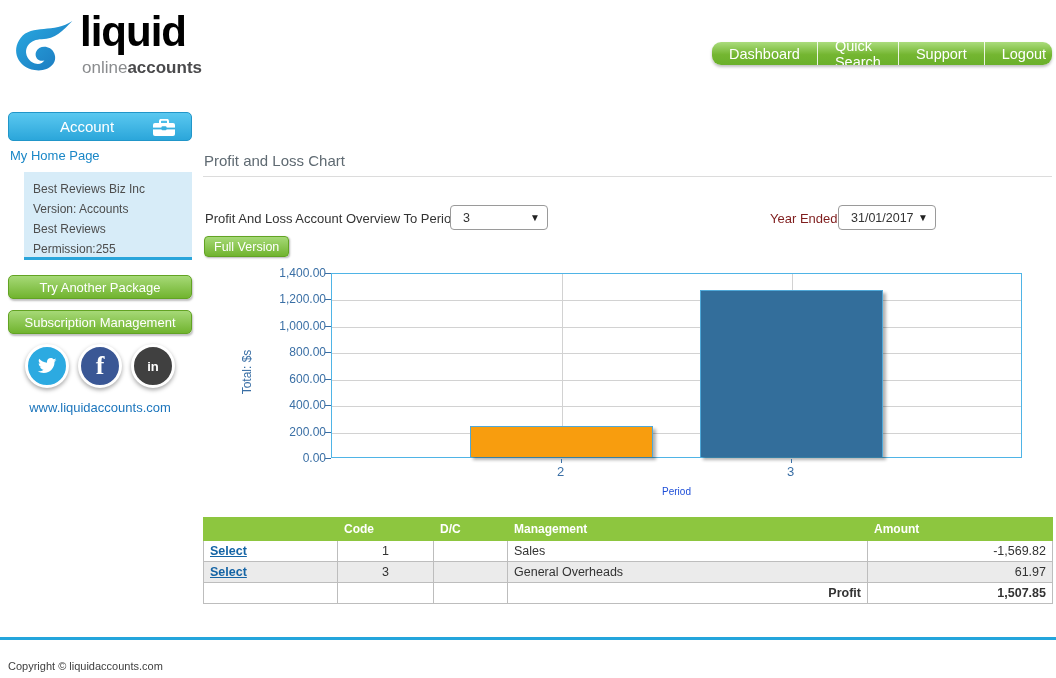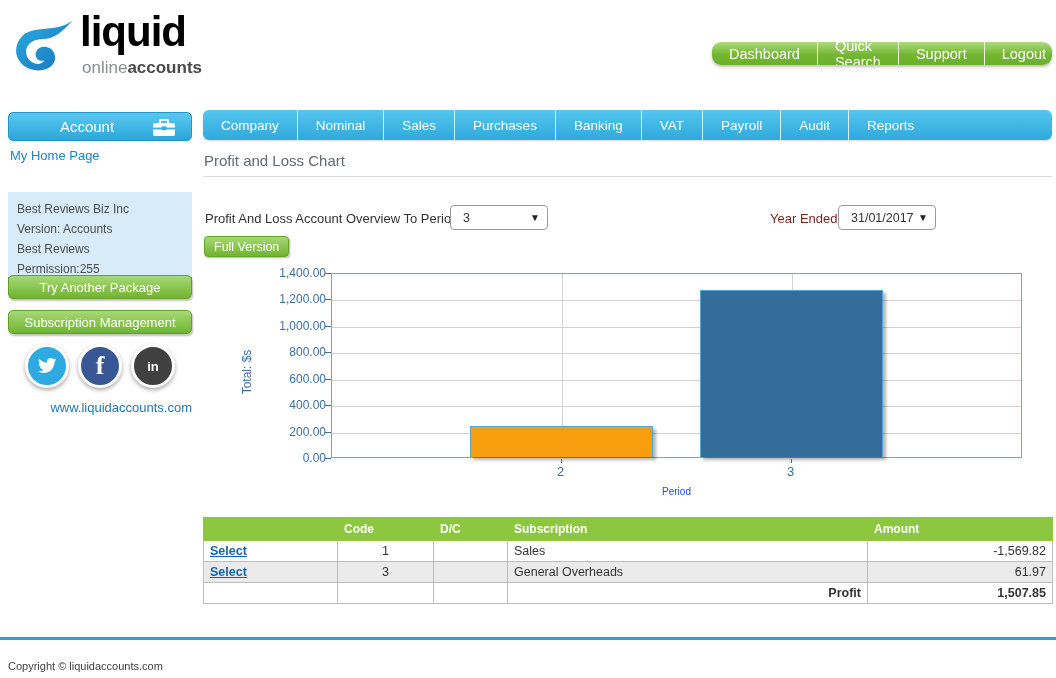--- a/index.html
+++ b/index.html
@@ -23,36 +23,36 @@
     color:#fff; font-size:14.5px; cursor:pointer; border-right:1px solid rgba(255,255,255,.85); }
   .top-btn:last-child { border-right:none; }
 
   
   #account-bar { position:absolute; left:8px; top:112px; width:184px; height:29px;
     background:linear-gradient(#5ac8f0,#2ba6da); border:1px solid #2196c9; border-radius:5px;
     display:flex; align-items:center; justify-content:center; color:#fff; font-size:15px; }
   #account-bar .lbl { margin-right:26px; }
   #account-bar .bag { position:absolute; right:16px; top:6px; }
   #home-link { position:absolute; left:10px; top:148px; font-size:13px; color:#1a87c7; cursor:pointer; }
-  #info-box { position:absolute; left:8px; top:172px; width:184px; height:88px;
-    background:#d7ecf8; border-bottom:3px solid #2aa5db; padding:7px 9px;margin-top:20px; }
+  #info-box { position:absolute; left:24px; top:172px; width:168px; height:88px;
+    background:#d7ecf8; border-bottom:3px solid #2aa5db; padding:7px 9px; }
   #info-box .line { font-size:12px; color:#4d4d4d; line-height:20px; }
   .side-btn { position:absolute; left:8px; width:184px; height:24px; border-radius:5px;
     background:linear-gradient(#a6d977,#71b42f); border:1px solid #62a323;
     color:#fff; font-size:13px; display:flex; align-items:center; justify-content:center;
     cursor:pointer; box-shadow:1px 2px 2px rgba(0,0,0,.25); }
   #btn-try { top:275px; }
   #btn-sub { top:310px; }
   #social-row { position:absolute; left:8px; top:344px; width:184px; display:flex; justify-content:center; gap:9px; }
   .soc { width:44px; height:44px; border-radius:50%; border:3px solid #fff;
     box-shadow:0 2px 4px rgba(0,0,0,.35); display:flex; align-items:center; justify-content:center; cursor:pointer; }
   #soc-tw { background:#2caae1; }
   #soc-fb { background:#3a5795; color:#fff; font-size:26px; font-weight:bold; font-family:"Liberation Serif",serif; }
   #soc-li { background:#404040; color:#fff; font-size:13px; font-weight:bold; }
-  #site-link { position:absolute; left:8px; top:400px; width:184px; text-align:right;
+  #site-link { position:absolute; left:8px; top:400px; width:184px; text-align:center;
     font-size:13px; color:#1b75bc; cursor:pointer; }
 
   
   #navbar { position:absolute; left:203px; top:110px; width:849px; height:30px;
     display:flex; border-radius:6px; overflow:hidden;
     background:linear-gradient(#55c6ee,#2fa9dd); box-shadow:0 1px 2px rgba(0,0,0,.15); }
   .nav-item { display:flex; align-items:center; justify-content:center; padding:0 18px;
     color:#fff; font-size:13.5px; cursor:pointer; border-right:1px solid rgba(255,255,255,.8); }
   .nav-item:last-child { border-right:none; }
 
@@ -154,31 +154,20 @@
     <div id="soc-tw" class="soc">
       <svg width="24" height="24" viewBox="0 0 24 24">
           <path fill="#fff" d="M21.5 5.9c-.7.3-1.4.5-2.2.6.8-.5 1.4-1.2 1.7-2.1-.8.4-1.6.8-2.4.9-.7-.8-1.7-1.3-2.8-1.3-2.1 0-3.8 1.7-3.8 3.8 0 .3 0 .6.1.9-3.2-.2-6-1.7-7.9-4-.3.6-.5 1.2-.5 1.9 0 1.3.7 2.5 1.7 3.2-.6 0-1.2-.2-1.7-.5v.1c0 1.8 1.3 3.4 3 3.7-.3.1-.7.1-1 .1-.2 0-.5 0-.7-.1.5 1.5 1.9 2.6 3.5 2.6-1.3 1-2.9 1.6-4.7 1.6h-.9c1.7 1.1 3.7 1.7 5.8 1.7 7 0 10.8-5.8 10.8-10.8v-.5c.8-.5 1.4-1.2 2-1.8z"></path>
         </svg>
     </div>
     <div id="soc-fb" class="soc">f</div>
     <div id="soc-li" class="soc">in</div>
   </div>
   <div id="site-link">www.liquidaccounts.com</div>
 
-  <div id="navbar">
-    <div class="nav-item">Company</div>
-    <div class="nav-item">Nominal</div>
-    <div class="nav-item">Sales</div>
-    <div class="nav-item">Purchases</div>
-    <div class="nav-item">Banking</div>
-    <div class="nav-item">VAT</div>
-    <div class="nav-item">Payroll</div>
-    <div class="nav-item">Audit</div>
-    <div class="nav-item">Reports</div>
-  </div>
 
   <div id="page-title">Profit and Loss Chart</div>
   <div id="title-rule"></div>
 
   <div id="overview-label">Profit And Loss Account Overview To Period</div>
   <div id="dd-period" class="dd">
     <span>3</span>
     <span class="arrow">▼</span>
   </div>
   <div id="year-label">Year Ended</div>
@@ -231,21 +220,21 @@
         <col style="width:96px">
         <col style="width:74px">
         <col style="width:360px">
         <col style="width:185px">
       </colgroup>
     <tbody>
         <tr>
       <th></th>
       <th>Code</th>
       <th>D/C</th>
-      <th>Subscription</th>
+      <th>Management</th>
       <th>Amount</th>
     </tr>
     <tr>
       <td><span class="sel-link">Select</span></td>
       <td class="c">1</td>
       <td class="c"></td>
       <td>Sales</td>
       <td class="r">-1,569.82</td>
     </tr>
     <tr class="alt">

